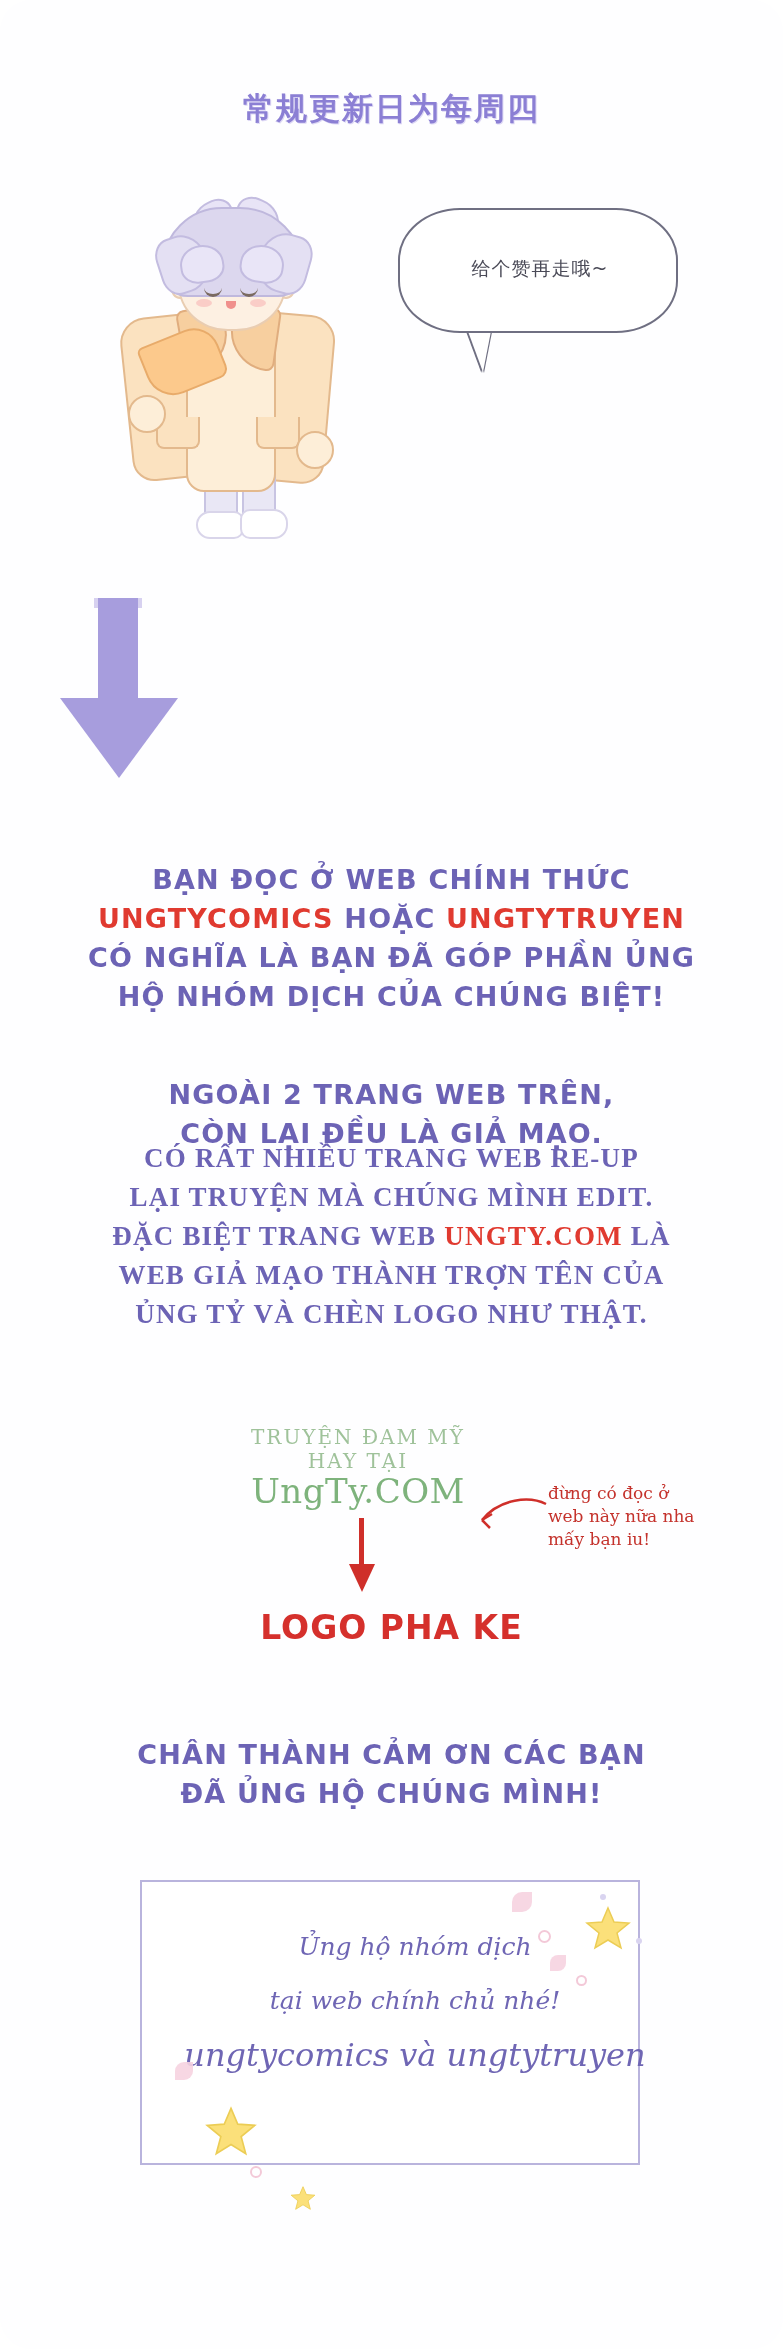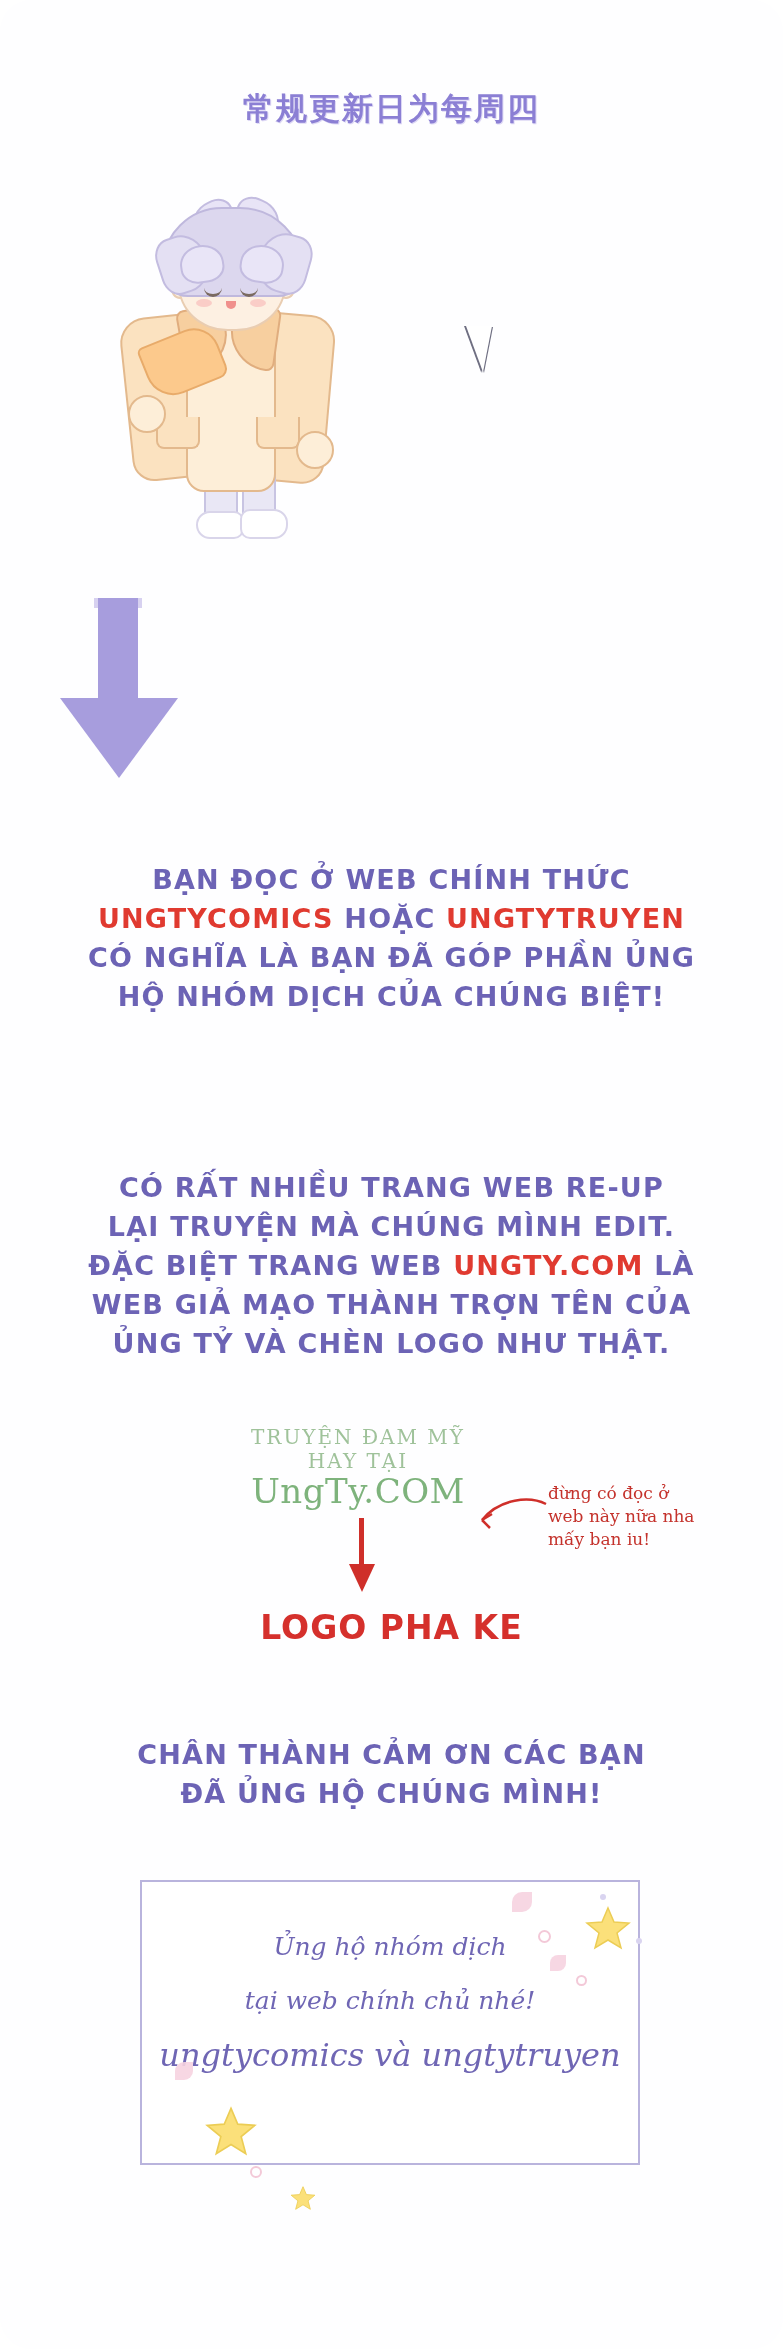--- a/index.html
+++ b/index.html
@@ -234,21 +234,21 @@
     font-family: "DejaVu Sans", sans-serif;
     font-weight: bold;
     font-size: 27px;
     line-height: 39px;
     letter-spacing: 1.2px;
     color: #6c63b5;
   }
   .msg .red { color: #e03a30; }
   .block-1 { top: 860px; }
   .block-2 { top: 1075px; }
-  .block-3 { top: 1168px; }
+  .block-3 { top: 1139px; font-family: Liberation Serif, serif; }
   .block-4 { top: 1735px; }
 
   
   .fake-logo {
     position: absolute;
     left: 243px;
     top: 1425px;
     width: 230px;
     text-align: center;
   }
@@ -320,20 +320,21 @@
     position: absolute;
     left: 140px;
     top: 1920px;
     width: 500px;
     text-align: center;
     font-family: "DejaVu Serif", serif;
     font-style: italic;
     font-size: 25px;
     line-height: 54px;
     color: #6f66b4;
+    padding-left: 25px;
   }
   .note-inner .l3 { font-size: 32px; }
   .flower {
     position: absolute;
     width: 16px; height: 16px;
     background: #f6d3e0;
     border-radius: 50% 0 50% 0;
     opacity: .9;
   }
   .circle-dot {
@@ -375,34 +376,41 @@
     <div class="ch bang-l"></div>
     <div class="ch bang-r"></div>
     <div class="ch eye-l"></div>
     <div class="ch eye-r"></div>
     <div class="ch blush-l"></div>
     <div class="ch blush-r"></div>
     <div class="ch mouth"></div>
   </div>
 
   <div class="bubble-tail"></div>
+  <div class="bubble">
+    <div class="bubble-text">给个赞再走哦~</div>
+  </div>
 
   <div class="arrow">
     <div class="arrow-cap"></div>
     <div class="arrow-stem"></div>
     <div class="arrow-head"></div>
   </div>
 
   <div class="msg block-1">
     <div>BẠN ĐỌC Ở WEB CHÍNH THỨC</div>
     <div><span class="red">UNGTYCOMICS</span><span> HOẶC </span><span class="red">UNGTYTRUYEN</span></div>
     <div>CÓ NGHĨA LÀ BẠN ĐÃ GÓP PHẦN ỦNG</div>
     <div>HỘ NHÓM DỊCH CỦA CHÚNG BIỆT!</div>
   </div>
 
+  <div class="msg block-2">
+    <div>NGOÀI 2 TRANG WEB TRÊN,</div>
+    <div>CÒN LẠI ĐỀU LÀ GIẢ MẠO.</div>
+  </div>
 
   <div class="msg block-3">
     <div>CÓ RẤT NHIỀU TRANG WEB RE-UP</div>
     <div>LẠI TRUYỆN MÀ CHÚNG MÌNH EDIT.</div>
     <div><span>ĐẶC BIỆT TRANG WEB </span><span class="red">UNGTY.COM</span><span> LÀ</span></div>
     <div>WEB GIẢ MẠO THÀNH TRỢN TÊN CỦA</div>
     <div>ỦNG TỶ VÀ CHÈN LOGO NHƯ THẬT.</div>
   </div>
 
   <div class="fake-logo">

